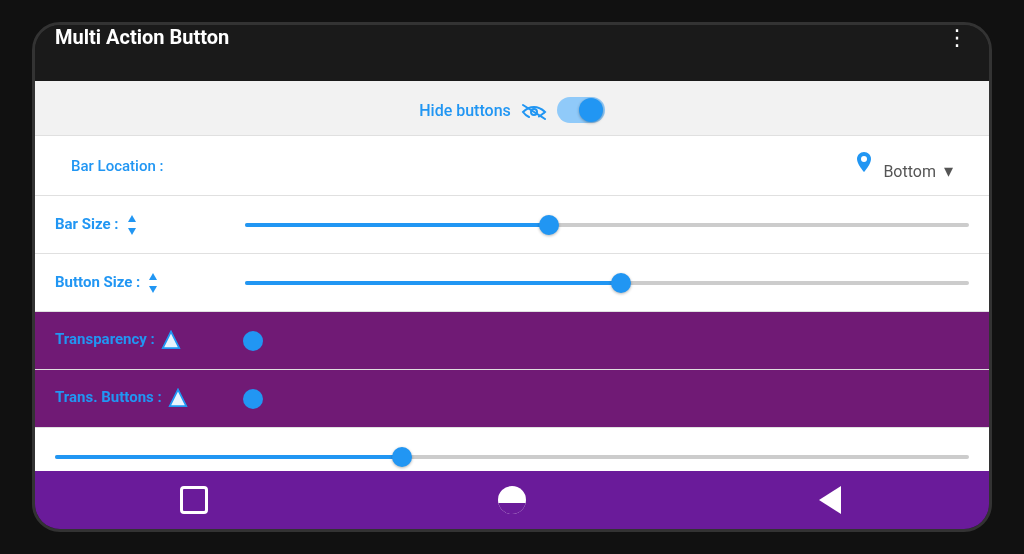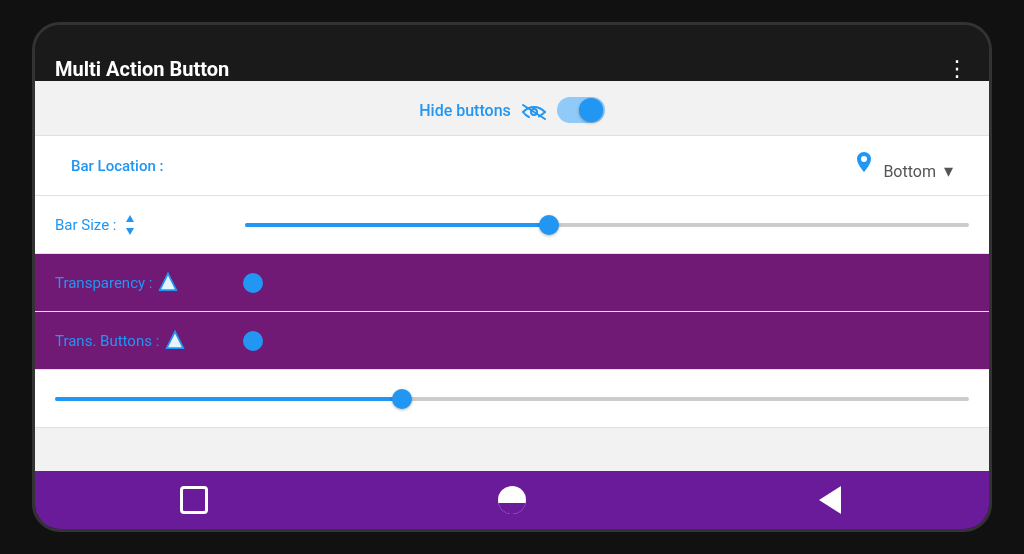--- a/index.html
+++ b/index.html
@@ -31,21 +31,21 @@
       border-radius: 3px 0 0 3px;
     }
     .side-button-top { top: 160px; height: 40px; }
     .side-button-mid { top: 210px; height: 40px; }
     .side-button-bot { top: 260px; height: 40px; }
 
     .header {
       background: #1a1a1a;
       color: white;
       display: flex;
-      align-items: flex-end;
+      align-items: flex-start;
       justify-content: space-between;
       padding: 0 20px;
       height: 56px;
       flex-shrink: 0;
     }
     .header-title {
       font-size: 20px;
       font-weight: bold;
       color: white;
     }
@@ -98,24 +98,23 @@
       border-radius: 50%;
       position: absolute;
       top: 1px;
       left: 22px;
       box-shadow: 0 1px 3px rgba(0,0,0,0.3);
     }
 
     .setting-label {
       color: #2196F3;
       font-size: 15px;
-      font-weight: 400;
+      font-weight: 700;
       min-width: 180px;
       display: flex;
-      align-items: center;
       gap: 6px;
     }
 
     .bar-location-row {
       display: flex;
       align-items: center;
       padding: 14px 36px;
       border-bottom: 1px solid #e0e0e0;
       background: white;
       min-height: 58px;
@@ -319,20 +318,35 @@
         </svg>
       </span>
       <div class="slider-container">
         <div class="slider-track">
           <div class="slider-fill" style="width: 42%"></div>
           <div class="slider-thumb" style="left: 42%"></div>
         </div>
       </div>
     </div>
 
+    <div class="slider-row">
+      <span class="setting-label">
+        <span>Button Size :</span>
+        <svg width="14" height="20" viewBox="0 0 14 20" fill="#2196F3">
+          <polygon points="7,0 11,7 3,7"></polygon>
+          <polygon points="7,20 11,13 3,13"></polygon>
+        </svg>
+      </span>
+      <div class="slider-container">
+        <div class="slider-track">
+          <div class="slider-fill" style="width: 52%"></div>
+          <div class="slider-thumb" style="left: 52%"></div>
+        </div>
+      </div>
+    </div>
 
     <div class="trans-row">
       <span class="setting-label">
         <span>Transparency :</span>
         <svg width="20" height="22" viewBox="0 0 20 22" fill="none">
           <path d="M10 2L2 18h16L10 2z" stroke="#2196F3" stroke-width="2" fill="none"></path>
           <path d="M10 2L2 18h16L10 2z" fill="#e8f4fd" stroke="#2196F3" stroke-width="1.5"></path>
         </svg>
       </span>
       <div class="dot-blue"></div>

